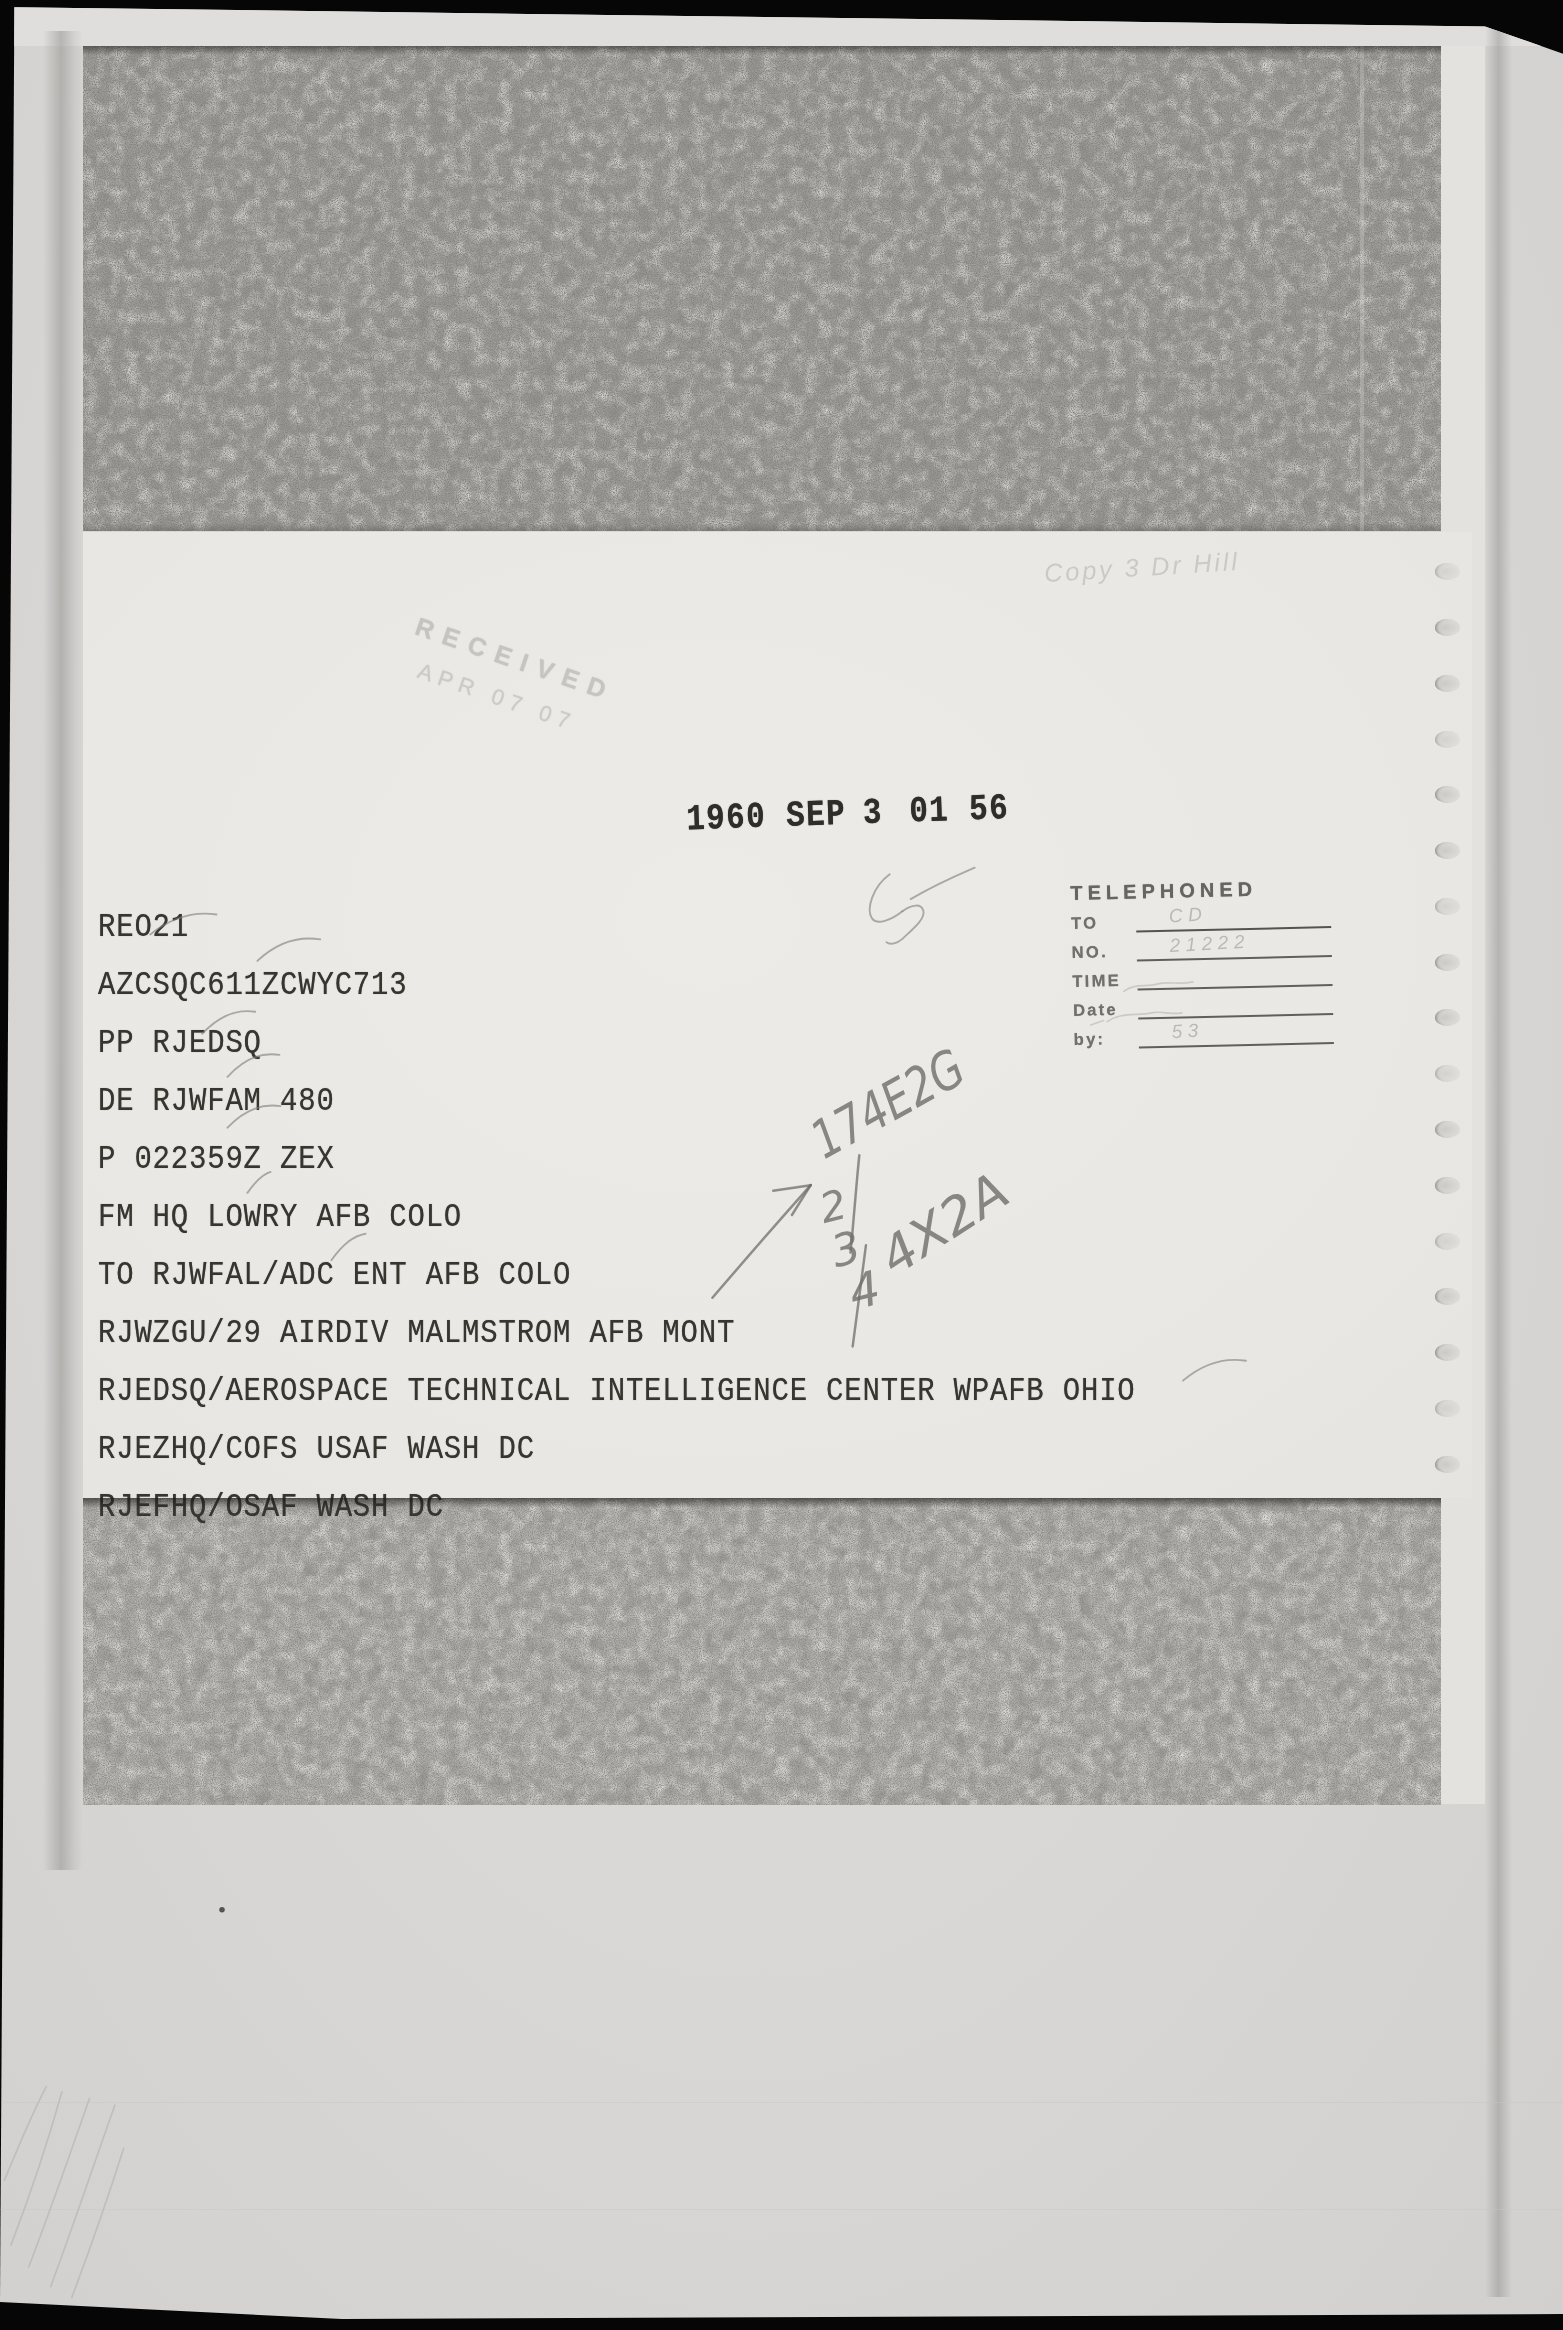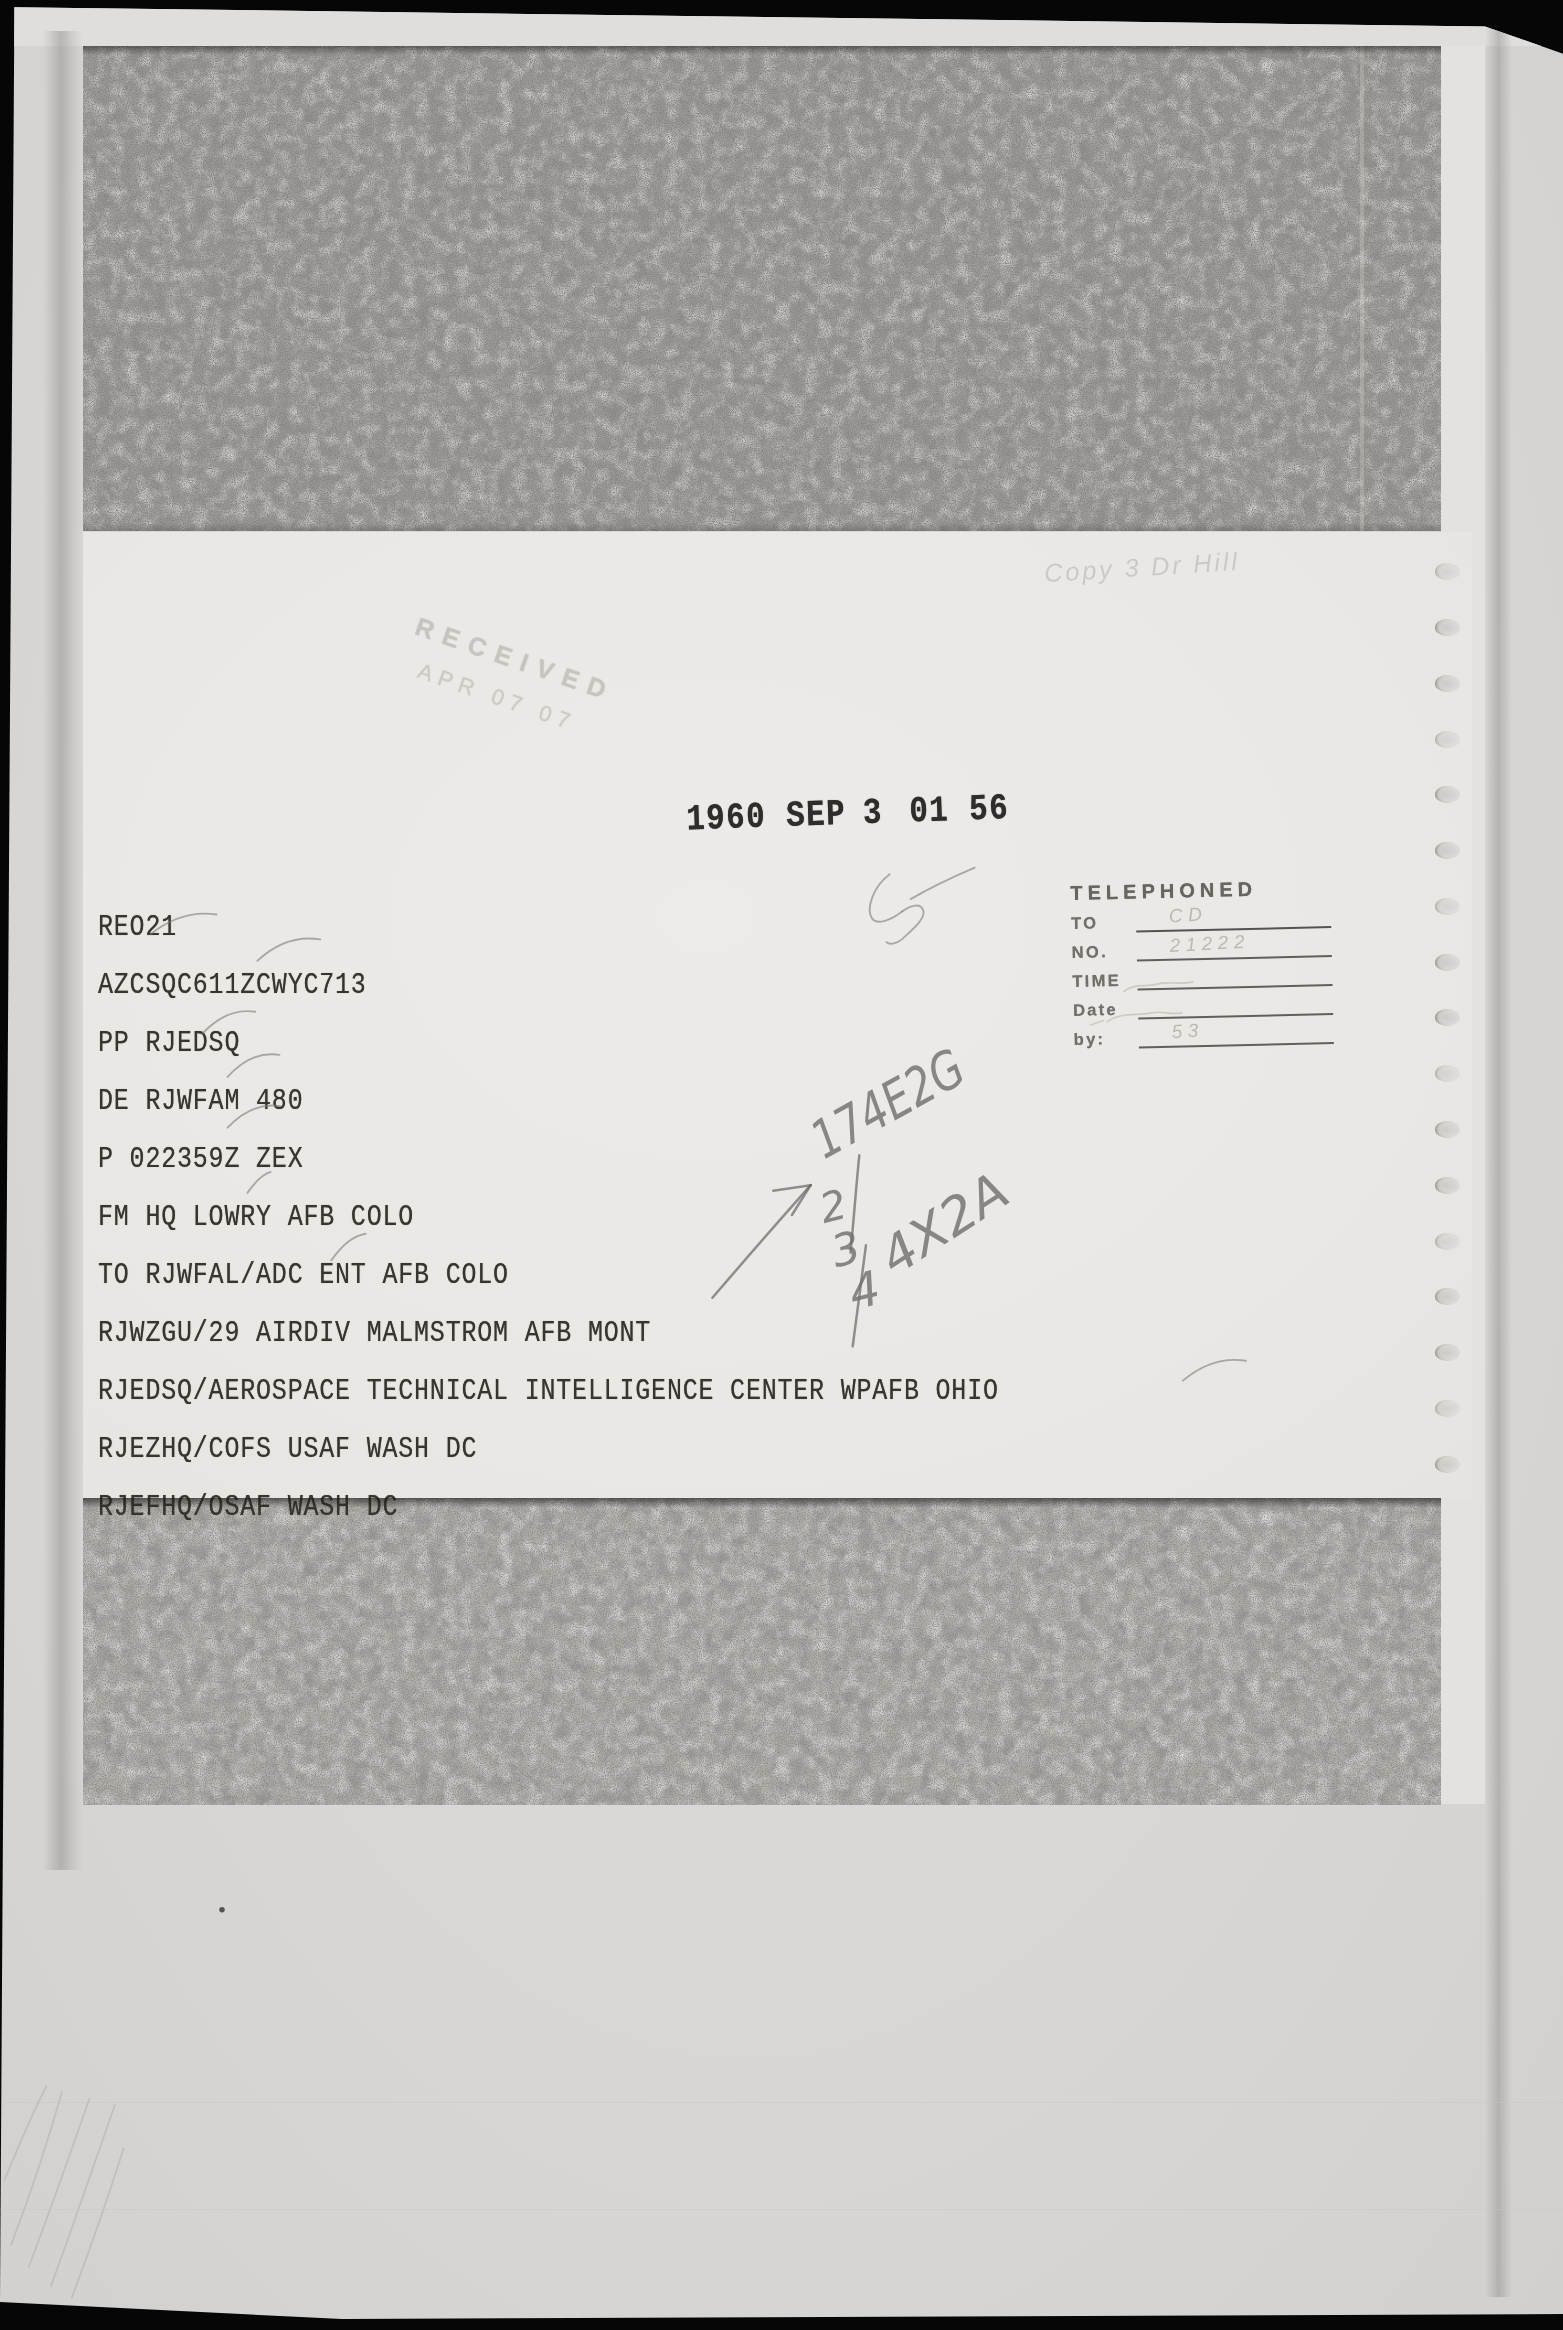--- a/index.html
+++ b/index.html
@@ -29,21 +29,21 @@
   .band-bottom::before{content:"";position:absolute;left:0;right:0;top:0;height:10px;
     background:linear-gradient(180deg, rgba(22,22,20,.6), rgba(22,22,20,0));z-index:2;}
   .band-light-vline{position:absolute;left:1360px;top:46px;width:3.9px;height:485px;background:#d8d6d2;opacity:.28;}
 
   
   .card{position:absolute;left:83px;top:532px;width:1389px;height:966px;
     background:radial-gradient(ellipse at 45% 40%, #ecebe7 0%, #e9e8e4 60%, #e5e4e0 100%);}
 
   
   .msg{position:absolute;left:98px;top:911px;width:1160px;color:#38352f;
-    font-family:"Liberation Mono","DejaVu Sans Mono",monospace;font-size:25px;letter-spacing:0.8px;}
+    font-family:"Liberation Mono","DejaVu Sans Mono",monospace;font-size:29px;letter-spacing:0.8px;}
   .msg-line{height:58px;line-height:29px;white-space:pre;transform:scaleY(1.15);transform-origin:left top;
     text-shadow:0 0 0.7px rgba(52,50,46,.7);}
 
   
   .date-stamp{position:absolute;left:687px;top:805px;display:flex;align-items:flex-end;
     transform:rotate(-2deg);transform-origin:left bottom;
     font-family:"Liberation Mono","DejaVu Sans Mono",monospace;font-weight:bold;font-size:31px;
     color:#2f2c29;letter-spacing:1.4px;}
   .date-stamp span{display:inline-block;transform:scaleY(1.18);transform-origin:left bottom;
     text-shadow:0 0 0.8px rgba(47,44,41,.8);}

